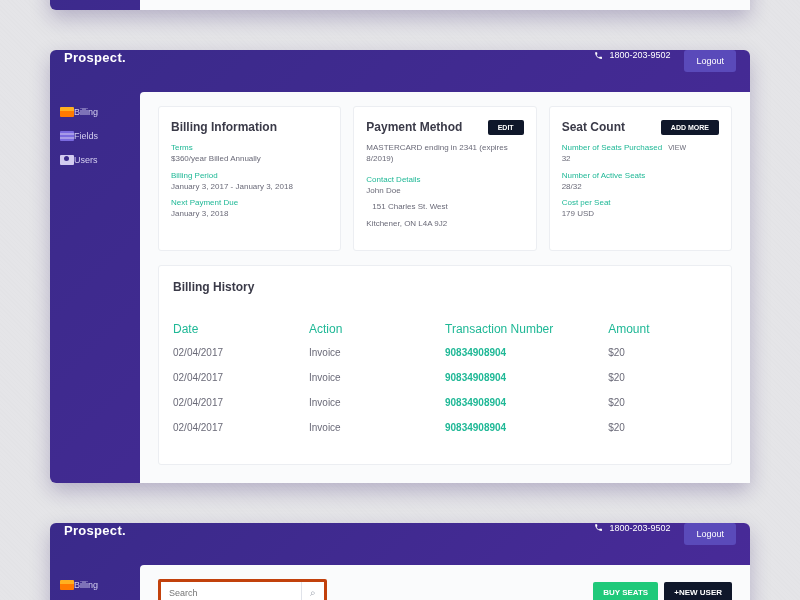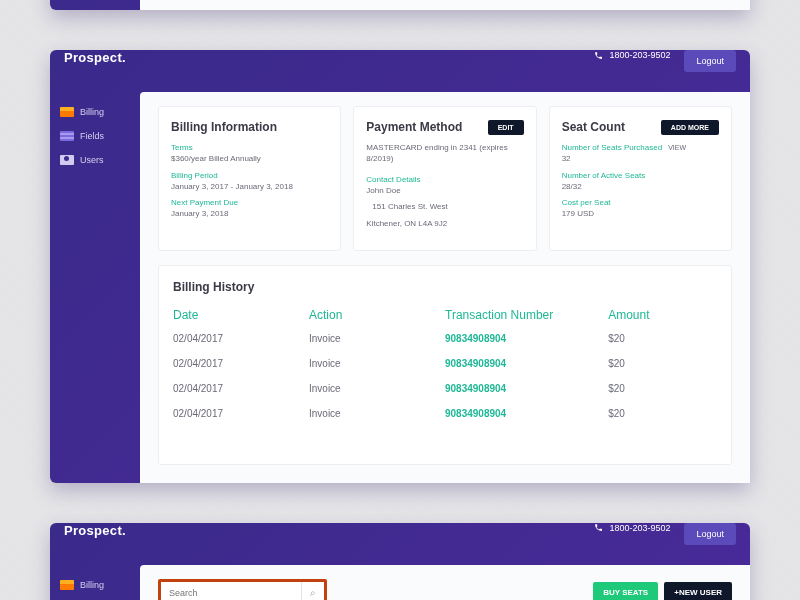--- a/index.html
+++ b/index.html
@@ -37,21 +37,21 @@
     border: none;
     color: #fff;
     font-size: 9px;
     padding: 6px 12px;
     border-radius: 3px;
     cursor: pointer;
   }
   .body { display: flex; }
   .sidebar { width: 90px; padding: 10px 0 0 8px; }
   .side-item {
-    display: flex; align-items: center; gap: 6px;
+    display: flex; align-items: center; gap: 0;
     color: #d5d0f0; font-size: 9px; padding: 5px 4px 5px 2px;
     cursor: pointer; margin-bottom: 4px;
   }
   .side-item .ico { width: 14px; height: 10px; border-radius: 1px; display:inline-block; }
   .ico-card { background: linear-gradient(#ffb020 0 40%, #ff7a00 40%); }
   .ico-fields { background: repeating-linear-gradient(#7a6adf 0 2px, #a79ae8 2px 4px); }
   .ico-user { background: #d2cbf0; border-radius: 2px; position: relative; }
   .ico-user::after { content:""; position:absolute; width:5px; height:5px; background:#3a2a8a; border-radius:50%; top:1px; left:4px; }
   .content {
     flex: 1; background: #fafbfc; border-top-left-radius: 4px; padding: 14px 18px 18px 18px;
@@ -66,21 +66,21 @@
   .card-title { font-size: 12px; font-weight: 600; color: #3a3a48; }
   .btn {
     border: none; color: #fff; font-size: 7px; font-weight: 700;
     padding: 4px 10px; border-radius: 2px; cursor: pointer; text-transform: uppercase;
   }
   .btn-blue { background: #0f172a; }
   .lbl { color: #1fb896; font-size: 8px; display:block; }
   .val { color: #6a6a78; font-size: 8px; display:block; margin-bottom: 6px; }
   .view { color: #6a6a78; font-size: 7px; margin-left: 6px; text-transform: uppercase; }
   .history { background:#fff; border:1px solid #eceef2; border-radius:3px; padding: 14px; min-height: 200px; }
-  .history-title { font-size: 12px; font-weight:600; color:#3a3a48; margin-bottom: 10px; }
+  .history-title { font-size: 12px; font-weight:600; color:#3a3a48; margin-bottom: 24px; }
   table { width: 100%; border-collapse: collapse; }
   th { text-align: left; color: #1fb896; font-weight: 500; font-size: 12px; padding: 4px 0; }
   td { font-size: 10px; color:#6a6a78; padding: 7px 0; border-top: none; }
   td.tx { color: #1fb896; font-weight: 600; }
   
   .app-top { margin-top: -120px; }
   .app-top .content { padding-bottom: 20px; }
   
   .search { display:inline-flex; align-items:center; border:3px solid #c2410c; border-radius:2px; background:#fff; }
   .search input { border:none; outline:none; font-size:9px; padding:6px 8px; width:140px; background:transparent; }

